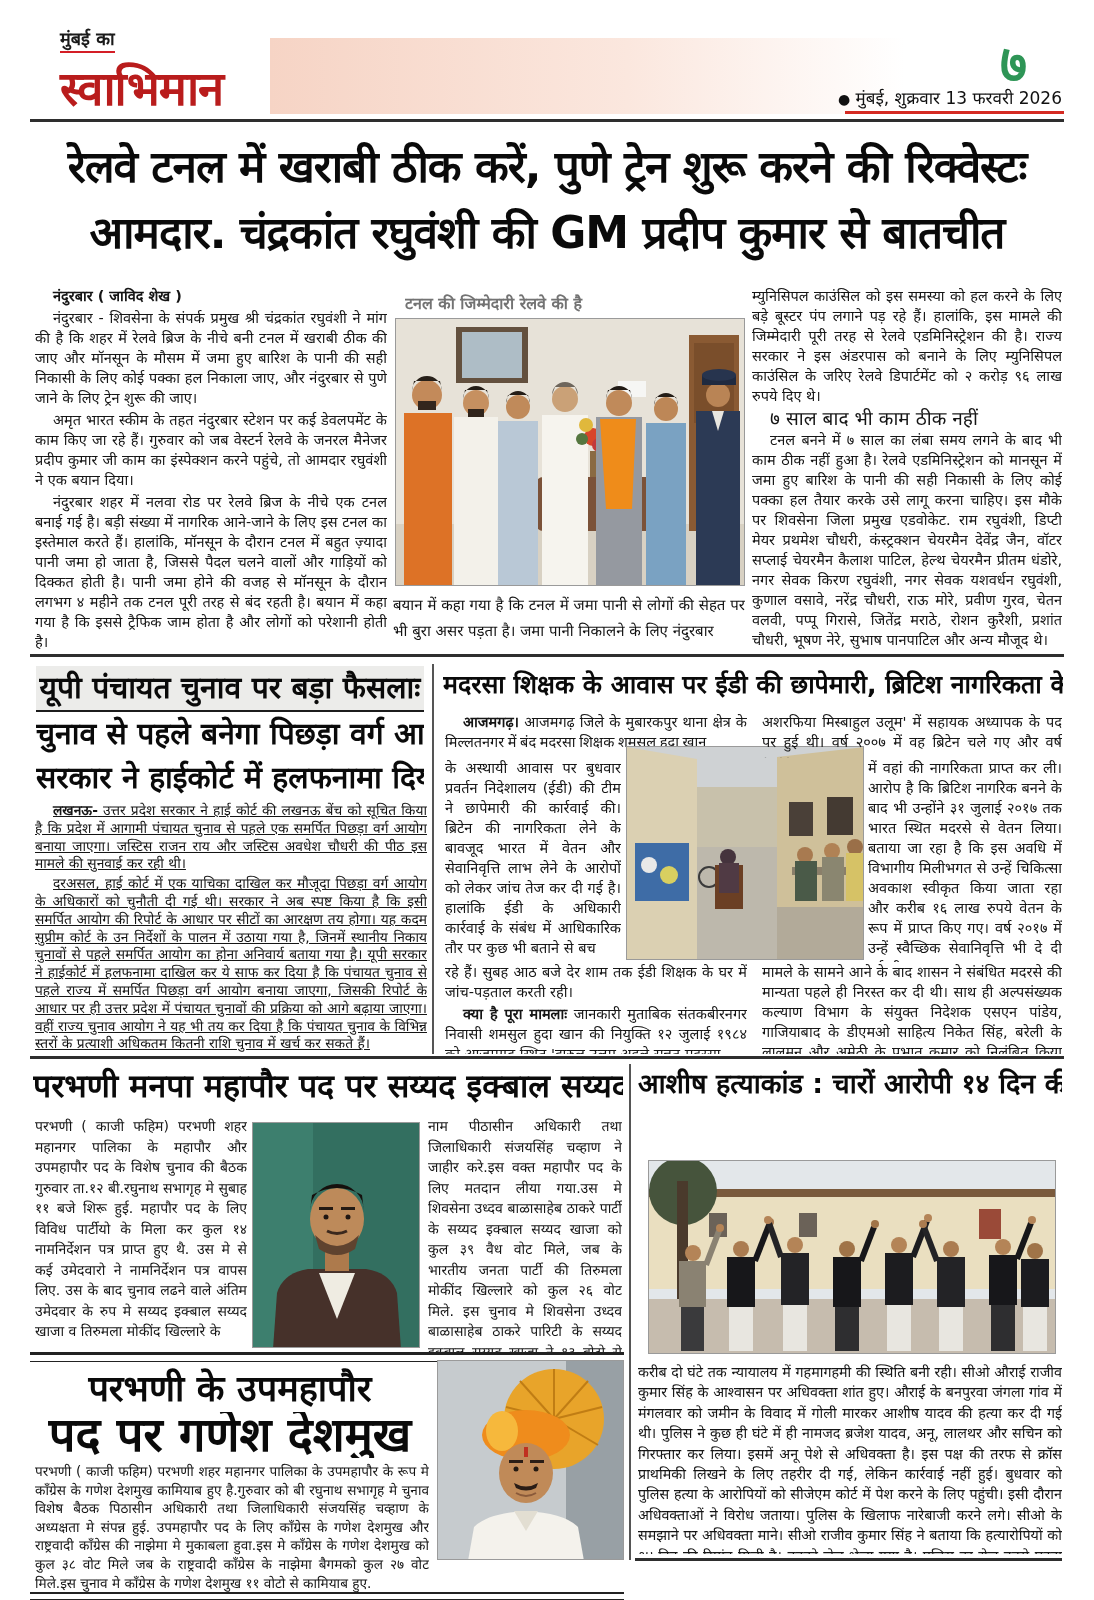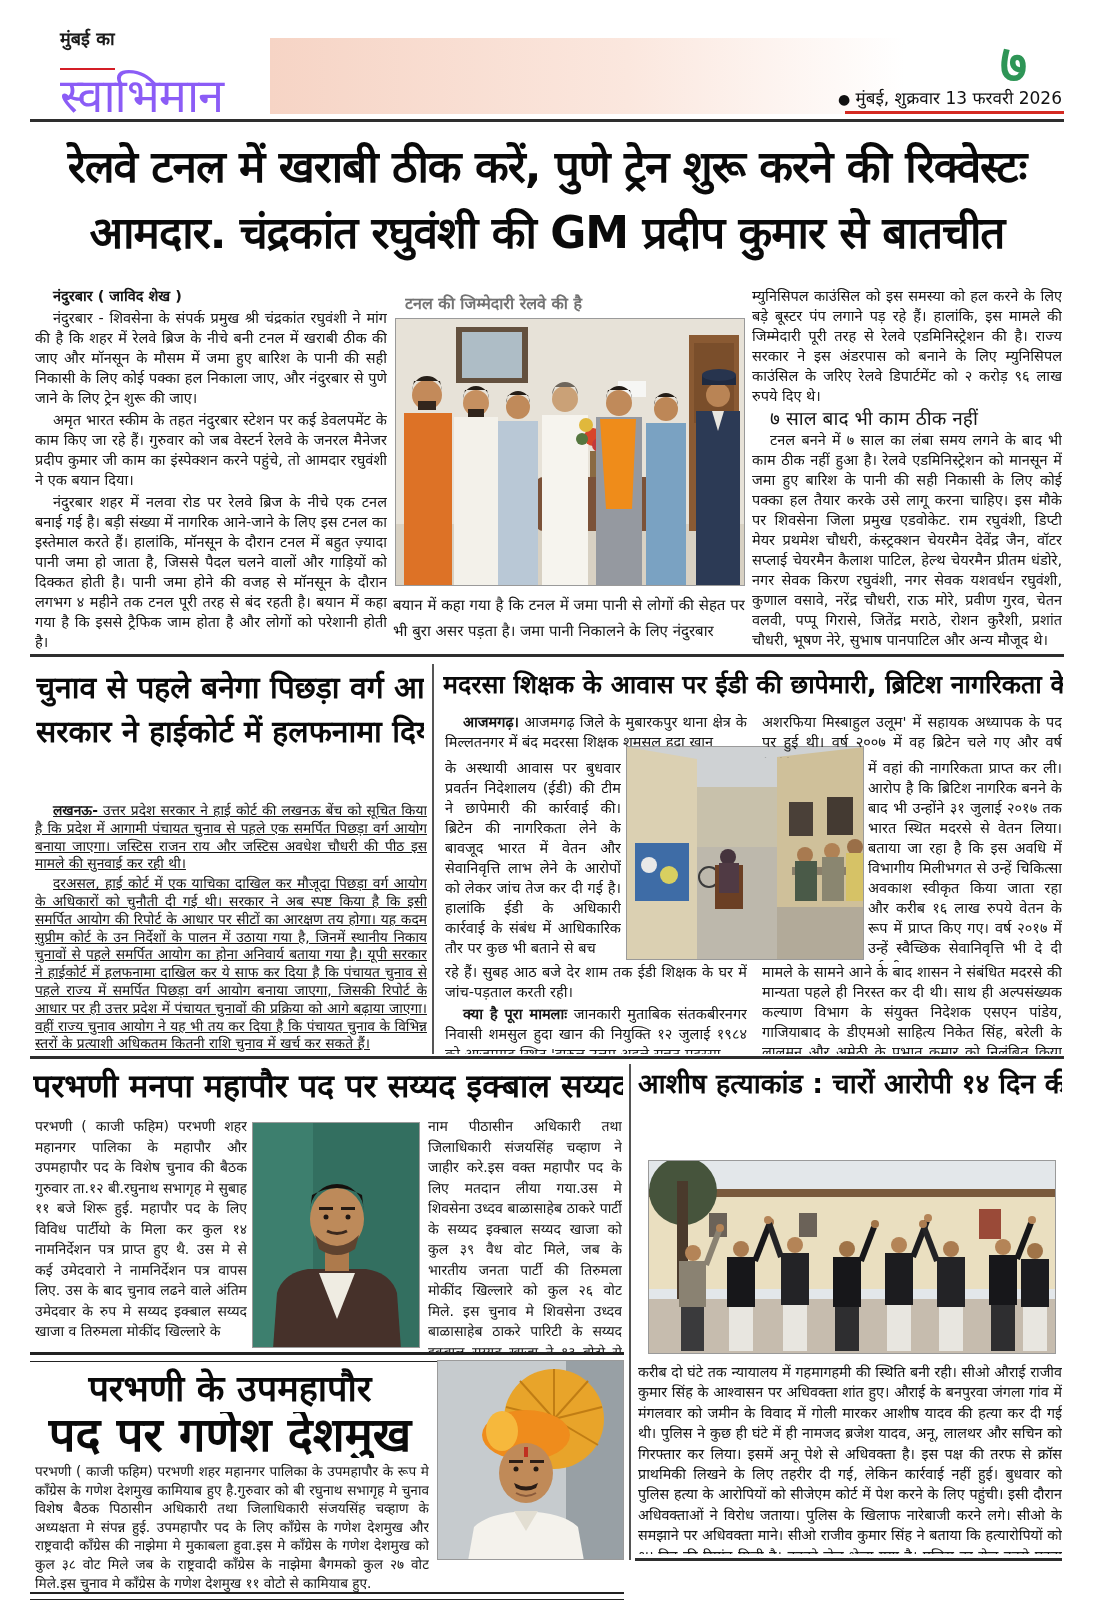--- a/index.html
+++ b/index.html
@@ -21,22 +21,22 @@
   svg{display:block;}
 </style>
 </head>
 <body>
 
 <div class="page">
 
   <div class="abs" style="left:270px;top:38px;width:794px;height:76px;
               background:linear-gradient(90deg,#f6d4c5 0%,#fbe7de 45%,#ffffff 80%);"></div>
   <div class="abs" style="left:60px;top:26px;">
-    <div style="font-weight:bold;font-size:18px;color:#1a1a1a;border-bottom:2px solid #d41e26;display:inline-block;padding-bottom:18px;">मुंबई का</div>
-    <div style="font-weight:normal;font-size:47px;line-height:52px;color:#8b5cf6;letter-spacing:-1px;">स्वाभिमान</div>
+    <div style="font-weight:bold;font-size:18px;color:#1a1a1a;border-bottom:2px solid #d41e26;display:inline-block;padding-bottom:1px;">मुंबई का</div>
+    <div style="font-weight:bold;font-size:47px;line-height:52px;color:#b91c1c;letter-spacing:-1px;margin-top:10px;">स्वाभिमान</div>
   </div>
   <div class="abs" style="left:1000px;top:26px;font-size:52px;font-weight:bold;color:#2e9556;">७</div>
   <div class="abs" style="left:700px;top:86px;width:362px;text-align:right;font-size:17px;font-weight:normal;color:#111;">
     <span style="font-size:14px;">●</span>
     <span>मुंबई, शुक्रवार 13 फरवरी 2026</span>
   </div>
   <div class="abs redrule" style="left:845px;top:111px;width:219px;height:3px;"></div>
   <div class="abs rule" style="left:30px;top:119px;width:1034px;height:3px;"></div>
 
   <div class="abs headline-xl" style="left:35px;top:136px;width:1024px;height:64px;">रेलवे टनल में खराबी ठीक करें, पुणे ट्रेन शुरू करने की रिक्वेस्टः</div>
@@ -106,31 +106,32 @@
   <div class="abs bt" style="left:752px;top:286px;width:310px;height:364px;">
     <p style="text-indent:0;">म्युनिसिपल काउंसिल को इस समस्या को हल करने के लिए बड़े बूस्टर पंप लगाने पड़ रहे हैं। हालांकि, इस मामले की जिम्मेदारी पूरी तरह से रेलवे एडमिनिस्ट्रेशन की है। राज्य सरकार ने इस अंडरपास को बनाने के लिए म्युनिसिपल काउंसिल के जरिए रेलवे डिपार्टमेंट को २ करोड़ ९६ लाख रुपये दिए थे।</p>
     <p class="subhead">७ साल बाद भी काम ठीक नहीं</p>
     <p>टनल बनने में ७ साल का लंबा समय लगने के बाद भी काम ठीक नहीं हुआ है। रेलवे एडमिनिस्ट्रेशन को मानसून में जमा हुए बारिश के पानी की सही निकासी के लिए कोई पक्का हल तैयार करके उसे लागू करना चाहिए। इस मौके पर शिवसेना जिला प्रमुख एडवोकेट. राम रघुवंशी, डिप्टी मेयर प्रथमेश चौधरी, कंस्ट्रक्शन चेयरमैन देवेंद्र जैन, वॉटर सप्लाई चेयरमैन कैलाश पाटिल, हेल्थ चेयरमैन प्रीतम धंडोरे, नगर सेवक किरण रघुवंशी, नगर सेवक यशवर्धन रघुवंशी, कुणाल वसावे, नरेंद्र चौधरी, राऊ मोरे, प्रवीण गुरव, चेतन वलवी, पप्पू गिरासे, जितेंद्र मराठे, रोशन कुरैशी, प्रशांत चौधरी, भूषण नेरे, सुभाष पानपाटिल और अन्य मौजूद थे।</p>
   </div>
 
   <div class="abs rule" style="left:30px;top:654px;width:1034px;height:3px;"></div>
   <div class="abs vrule" style="left:432px;top:664px;height:390px;"></div>
 
   <div class="abs" style="left:36px;top:666px;width:388px;">
+    <div class="headline-l" style="font-size:30px;line-height:44px;background:#ececea;border-bottom:2px solid #1c1c1c;">यूपी पंचायत चुनाव पर बड़ा फैसलाः</div>
     <div class="headline-l" style="font-size:30px;line-height:44px;">चुनाव से पहले बनेगा पिछड़ा वर्ग आयोग,</div>
     <div class="headline-l" style="font-size:30px;line-height:44px;">सरकार ने हाईकोर्ट में हलफनामा दिया</div>
   </div>
   <div class="abs bt" style="left:35px;top:802px;width:392px;height:250px;font-size:13.8px;line-height:17.8px;text-decoration:underline;">
     <p style="text-indent:18px;"><span class="boldlead">लखनऊ-</span> <span>उत्तर प्रदेश सरकार ने हाई कोर्ट की लखनऊ बेंच को सूचित किया है कि प्रदेश में आगामी पंचायत चुनाव से पहले एक समर्पित पिछड़ा वर्ग आयोग बनाया जाएगा। जस्टिस राजन राय और जस्टिस अवधेश चौधरी की पीठ इस मामले की सुनवाई कर रही थी।</span></p>
     <p>दरअसल, हाई कोर्ट में एक याचिका दाखिल कर मौजूदा पिछड़ा वर्ग आयोग के अधिकारों को चुनौती दी गई थी। सरकार ने अब स्पष्ट किया है कि इसी समर्पित आयोग की रिपोर्ट के आधार पर सीटों का आरक्षण तय होगा। यह कदम सुप्रीम कोर्ट के उन निर्देशों के पालन में उठाया गया है, जिनमें स्थानीय निकाय चुनावों से पहले समर्पित आयोग का होना अनिवार्य बताया गया है। यूपी सरकार ने हाईकोर्ट में हलफनामा दाखिल कर ये साफ कर दिया है कि पंचायत चुनाव से पहले राज्य में समर्पित पिछड़ा वर्ग आयोग बनाया जाएगा, जिसकी रिपोर्ट के आधार पर ही उत्तर प्रदेश में पंचायत चुनावों की प्रक्रिया को आगे बढ़ाया जाएगा। वहीं राज्य चुनाव आयोग ने यह भी तय कर दिया है कि पंचायत चुनाव के विभिन्न स्तरों के प्रत्याशी अधिकतम कितनी राशि चुनाव में खर्च कर सकते हैं।</p>
   </div>
 
   <div class="abs headline-l" style="left:443px;top:664px;width:620px;height:44px;font-size:25px;line-height:42px;">मदरसा शिक्षक के आवास पर ईडी की छापेमारी, ब्रिटिश नागरिकता के बावजूद वेतन लेने का आरोप</div>
   <div class="abs bt" style="left:445px;top:712px;width:302px;height:46px;">
-    <p style="text-indent:18px;"><span class="boldlead">आजमगढ़।</span>  <span>आजमगढ़ जिले के मुबारकपुर थाना क्षेत्र के मिल्लतनगर में बंद मदरसा शिक्षक शमसुल हुदा खान</span></p>
+    <p style="text-indent:18px;font-family:Liberation Serif, serif;"><span class="boldlead">आजमगढ़।</span>  <span>आजमगढ़ जिले के मुबारकपुर थाना क्षेत्र के मिल्लतनगर में बंद मदरसा शिक्षक शमसुल हुदा खान</span></p>
   </div>
   <div class="abs bt" style="left:445px;top:758px;width:176px;height:204px;">के अस्थायी आवास पर बुधवार प्रवर्तन निदेशालय (ईडी) की टीम ने छापेमारी की कार्रवाई की। ब्रिटेन की नागरिकता लेने के बावजूद भारत में वेतन और सेवानिवृत्ति लाभ लेने के आरोपों को लेकर जांच तेज कर दी गई है। हालांकि ईडी के अधिकारी कार्रवाई के संबंध में आधिकारिक तौर पर कुछ भी बताने से बच</div>
   <div class="abs photo-frame" style="left:626px;top:746px;width:238px;height:214px;">
     <svg width="238" height="214" viewBox="0 0 238 214">
       <rect width="238" height="214" fill="#cfd2d4"></rect>
       <polygon points="0,0 70,12 70,214 0,214" fill="#dbd0b2"></polygon>
       <polygon points="150,10 238,0 238,214 150,214" fill="#cfc09a"></polygon>
       <rect x="70" y="40" width="80" height="174" fill="#bdb8ac"></rect>
       <rect x="70" y="40" width="80" height="60" fill="#c8c1ab"></rect>
       <rect x="8" y="96" width="54" height="58" fill="#3e6ca6"></rect>

